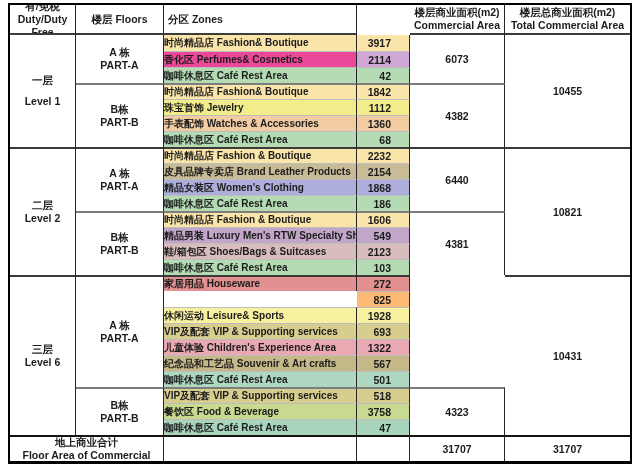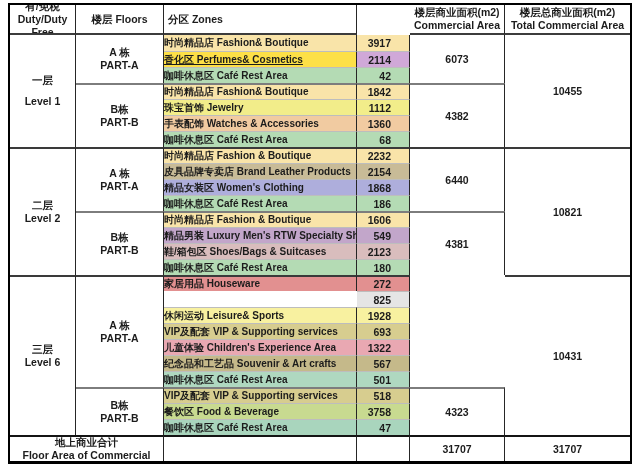--- a/index.html
+++ b/index.html
@@ -67,21 +67,21 @@
         <span>Level 1</span>
       </div>
       <div class="cell num center total-cell last-col" style="grid-area: 2 / 6 / span 7;">10455</div>
       <div class="cell part-cell two" style="grid-area: 2 / 2 / span 3;">
         <span>A 栋</span>
         <span>PART-A</span>
       </div>
       <div class="cell num center commercial-cell" style="grid-area: 2 / 5 / span 3;">6073</div>
       <div class="cell zone-cell" style="grid-area: 2 / 3; background: rgb(249, 228, 169);">时尚精品店 Fashion&amp; Boutique</div>
       <div class="cell area-cell" style="grid-area: 2 / 4; background: rgb(249, 228, 169);">3917</div>
-      <div class="cell zone-cell zone-top" style="grid-area: 3 / 3; background: #fde047; text-decoration: underline;">香化区 Perfumes&amp; Cosmetics</div>
+      <div class="cell zone-cell zone-top" style="grid-area: 3 / 3; background: #ec4899;">香化区 Perfumes&amp; Cosmetics</div>
       <div class="cell area-cell zone-top" style="grid-area: 3 / 4; background: rgb(208, 168, 216);">2114</div>
       <div class="cell zone-cell zone-top" style="grid-area: 4 / 3; background: rgb(180, 219, 180);">咖啡休息区 Café Rest Area</div>
       <div class="cell area-cell zone-top" style="grid-area: 4 / 4; background: rgb(180, 219, 180);">42</div>
       <div class="cell part-cell part-top two" style="grid-area: 5 / 2 / span 4;">
         <span>B栋</span>
         <span>PART-B</span>
       </div>
       <div class="cell num center commercial-cell part-top" style="grid-area: 5 / 5 / span 4;">4382</div>
       <div class="cell zone-cell part-top" style="grid-area: 5 / 3; background: rgb(249, 228, 169);">时尚精品店 Fashion&amp; Boutique</div>
       <div class="cell area-cell part-top" style="grid-area: 5 / 4; background: rgb(249, 228, 169);">1842</div>
@@ -114,34 +114,34 @@
         <span>PART-B</span>
       </div>
       <div class="cell num center commercial-cell part-top" style="grid-area: 13 / 5 / span 4;">4381</div>
       <div class="cell zone-cell part-top" style="grid-area: 13 / 3; background: rgb(249, 228, 169);">时尚精品店 Fashion &amp; Boutique</div>
       <div class="cell area-cell part-top" style="grid-area: 13 / 4; background: rgb(249, 228, 169);">1606</div>
       <div class="cell zone-cell zone-top" style="grid-area: 14 / 3; background: rgb(194, 166, 202);">精品男装 Luxury Men's RTW Specialty Shop</div>
       <div class="cell area-cell zone-top" style="grid-area: 14 / 4; background: rgb(194, 166, 202);">549</div>
       <div class="cell zone-cell zone-top" style="grid-area: 15 / 3; background: rgb(217, 189, 189);">鞋/箱包区 Shoes/Bags &amp; Suitcases</div>
       <div class="cell area-cell zone-top" style="grid-area: 15 / 4; background: rgb(217, 189, 189);">2123</div>
       <div class="cell zone-cell zone-top" style="grid-area: 16 / 3; background: rgb(180, 219, 180);">咖啡休息区 Café Rest Area</div>
-      <div class="cell area-cell zone-top" style="grid-area: 16 / 4; background: rgb(180, 219, 180);">180</div>
+      <div class="cell area-cell zone-top" style="grid-area: 16 / 4; background: rgb(180, 219, 180);">103</div>
       <div class="cell level-cell lv-top two" style="grid-area: 17 / 1 / span 10;">
         <span>三层</span>
         <span>Level 6</span>
       </div>
       <div class="cell num center total-cell last-col lv-top" style="grid-area: 17 / 6 / span 10;">10431</div>
       <div class="cell part-cell lv-top two" style="grid-area: 17 / 2 / span 7;">
         <span>A 栋</span>
         <span>PART-A</span>
       </div>
       <div class="cell zone-cell lv-top" style="grid-area: 17 / 3; background: rgb(226, 144, 144);">家居用品 Houseware</div>
       <div class="cell area-cell lv-top" style="grid-area: 17 / 4; background: rgb(226, 144, 144);">272</div>
       <div class="cell zone-cell zone-top" style="grid-area: 18 / 3; background: rgb(127, 174, 212); margin-top: 27px;">特产专卖 Packaged Food Specialty Shop</div>
-      <div class="cell area-cell zone-top" style="grid-area: 18 / 4; background: #e5e5e5;">825</div>
+      <div class="cell area-cell zone-top" style="grid-area: 18 / 4; background: #fdba74;">825</div>
       <div class="cell zone-cell zone-top" style="grid-area: 19 / 3; background: rgb(248, 241, 160);">休闲运动 Leisure&amp; Sports</div>
       <div class="cell area-cell zone-top" style="grid-area: 19 / 4; background: rgb(248, 241, 160);">1928</div>
       <div class="cell zone-cell zone-top" style="grid-area: 20 / 3; background: rgb(215, 205, 143);">VIP及配套 VIP &amp; Supporting services</div>
       <div class="cell area-cell zone-top" style="grid-area: 20 / 4; background: rgb(215, 205, 143);">693</div>
       <div class="cell zone-cell zone-top" style="grid-area: 21 / 3; background: rgb(233, 168, 178);">儿童体验 Children's Experience Area</div>
       <div class="cell area-cell zone-top" style="grid-area: 21 / 4; background: rgb(233, 168, 178);">1322</div>
       <div class="cell zone-cell zone-top" style="grid-area: 22 / 3; background: rgb(197, 185, 138);">纪念品和工艺品 Souvenir &amp; Art crafts</div>
       <div class="cell area-cell zone-top" style="grid-area: 22 / 4; background: rgb(197, 185, 138);">567</div>
       <div class="cell zone-cell zone-top" style="grid-area: 23 / 3; background: rgb(175, 216, 192);">咖啡休息区 Café Rest Area</div>
       <div class="cell area-cell zone-top" style="grid-area: 23 / 4; background: rgb(175, 216, 192);">501</div>

